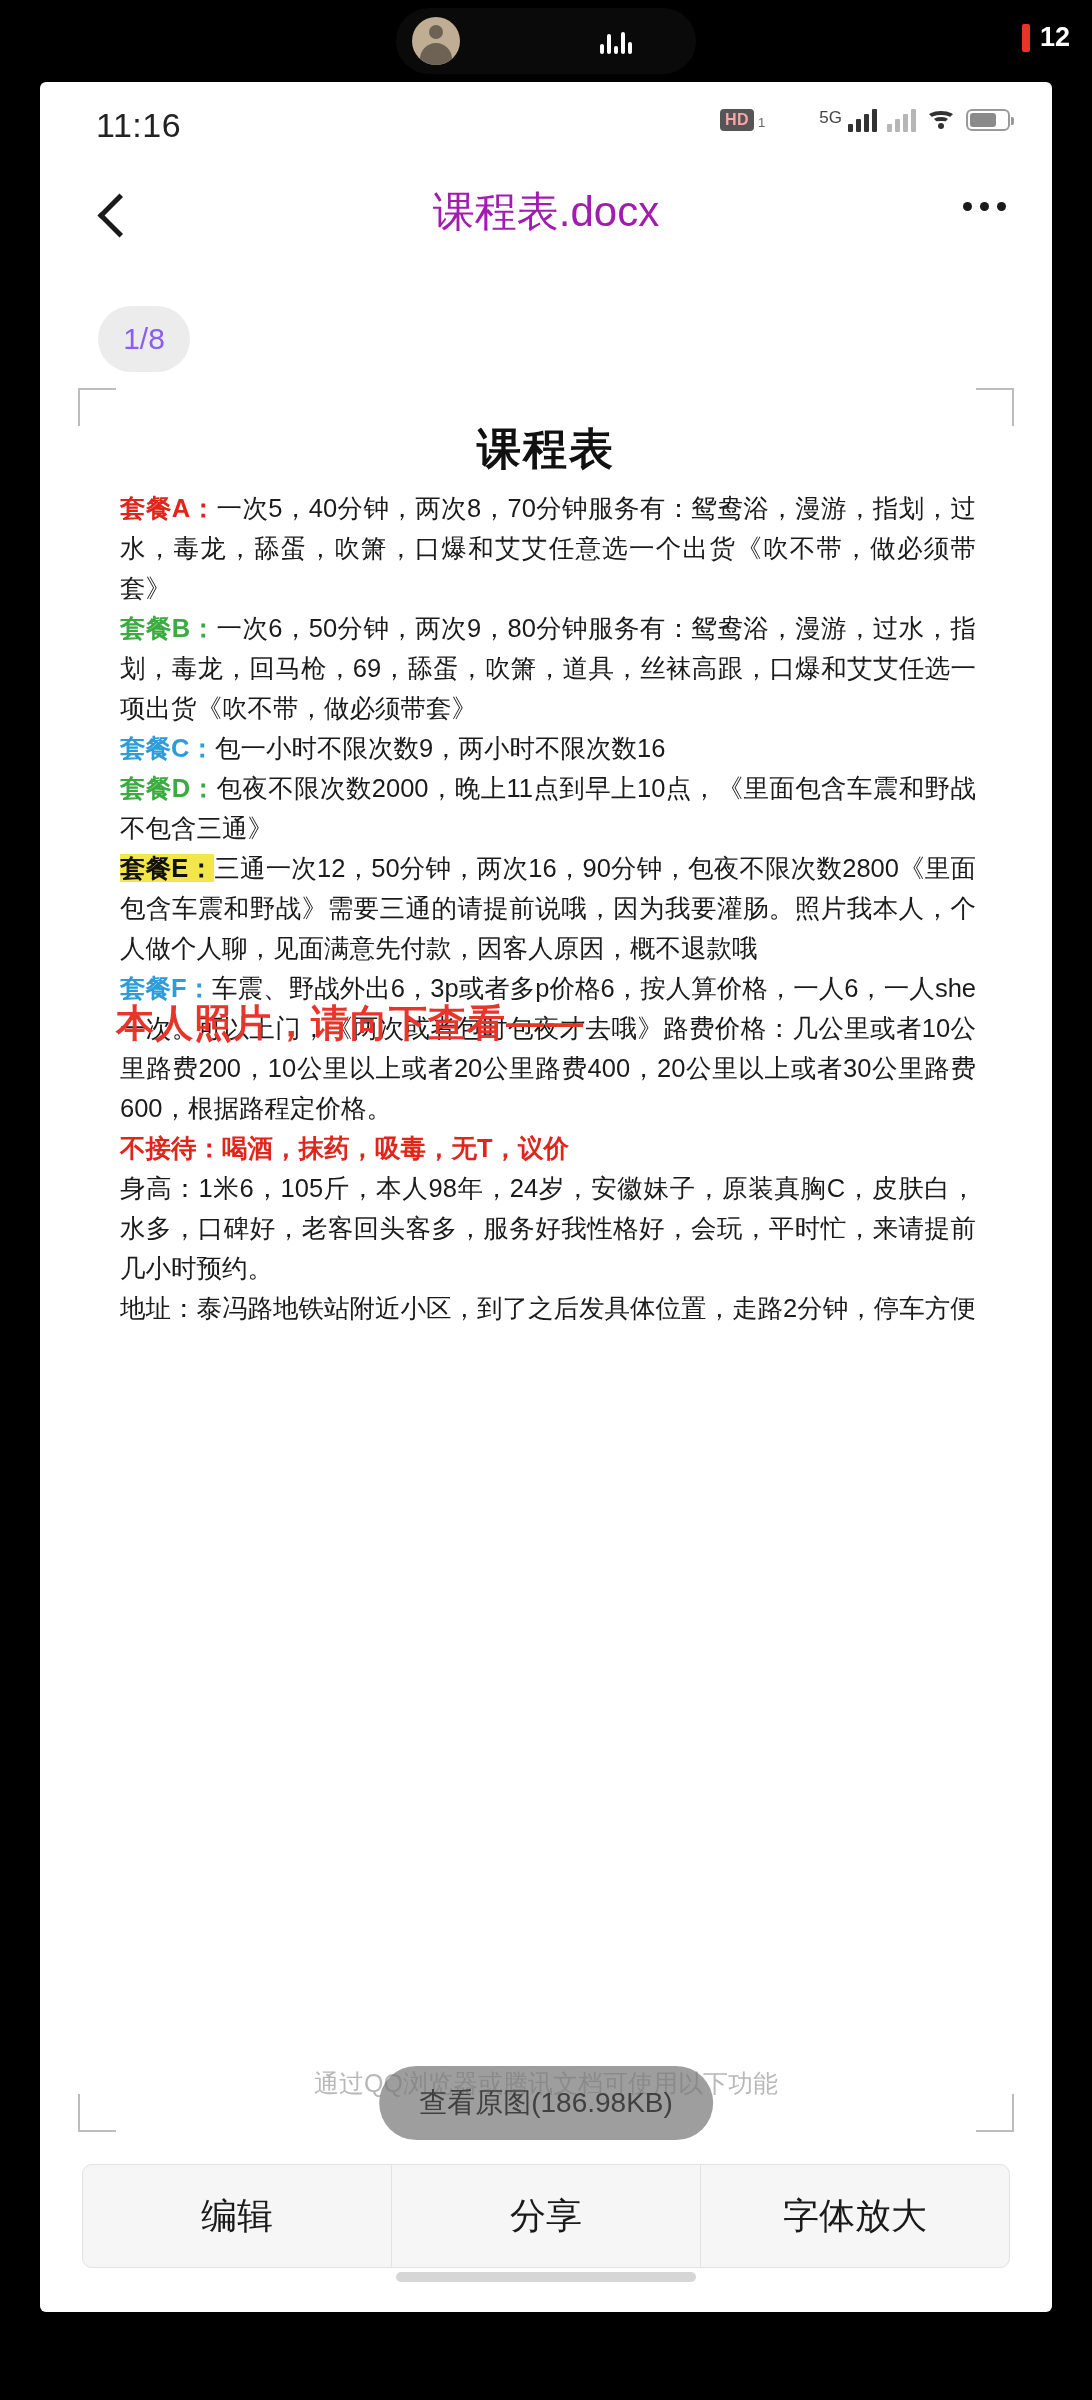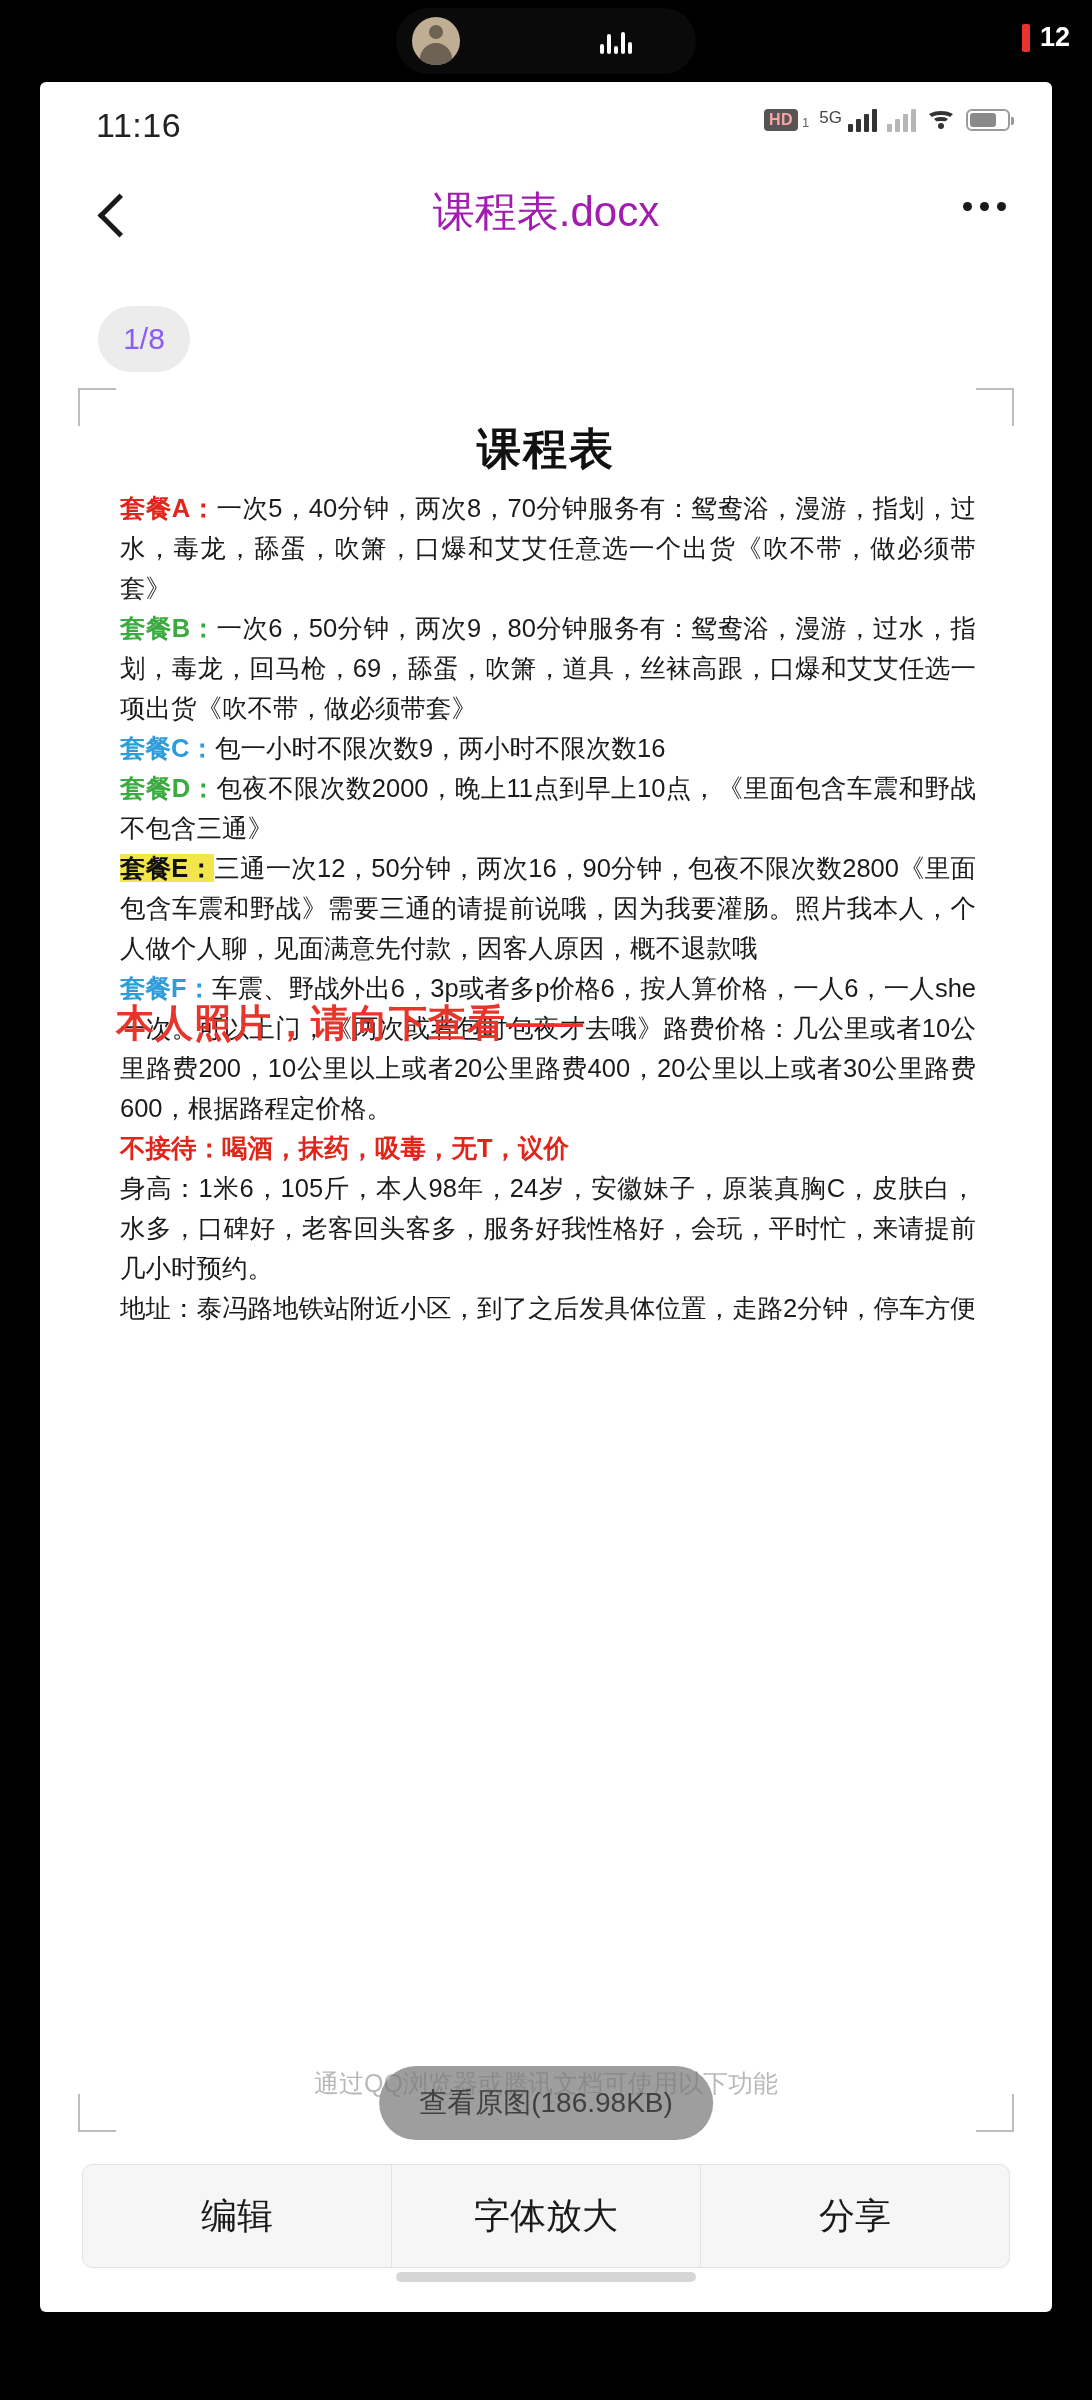--- a/index.html
+++ b/index.html
@@ -151,20 +151,21 @@
     color: #666;
     margin-left: -6px;
     align-self: flex-end;
     margin-bottom: 2px;
   }
   .sig-label {
     font-size: 17px;
     color: #444;
     margin-right: -4px;
     align-self: flex-start;
+    margin-left: 44px;
   }
   .bars {
     display: flex;
     align-items: flex-end;
     gap: 3px;
     height: 24px;
   }
   .bars i {
     display: block;
     width: 5px;
@@ -506,19 +507,19 @@
       </div>
 
       <div class="photo-note">本人照片，请向下查看——</div>
     </div>
 
     <div class="hint-text">通过QQ浏览器或腾讯文档可使用以下功能</div>
     <div class="view-original">查看原图(186.98KB)</div>
 
     <div class="bottom-bar">
       <div class="bottom-btn">编辑</div>
+      <div class="bottom-btn">分享</div>
       <div class="bottom-btn">字体放大</div>
-      <div class="bottom-btn">分享</div>
     </div>
 
     <div class="home-indicator"></div>
   </div>
 </div>
 
 </body></html>

